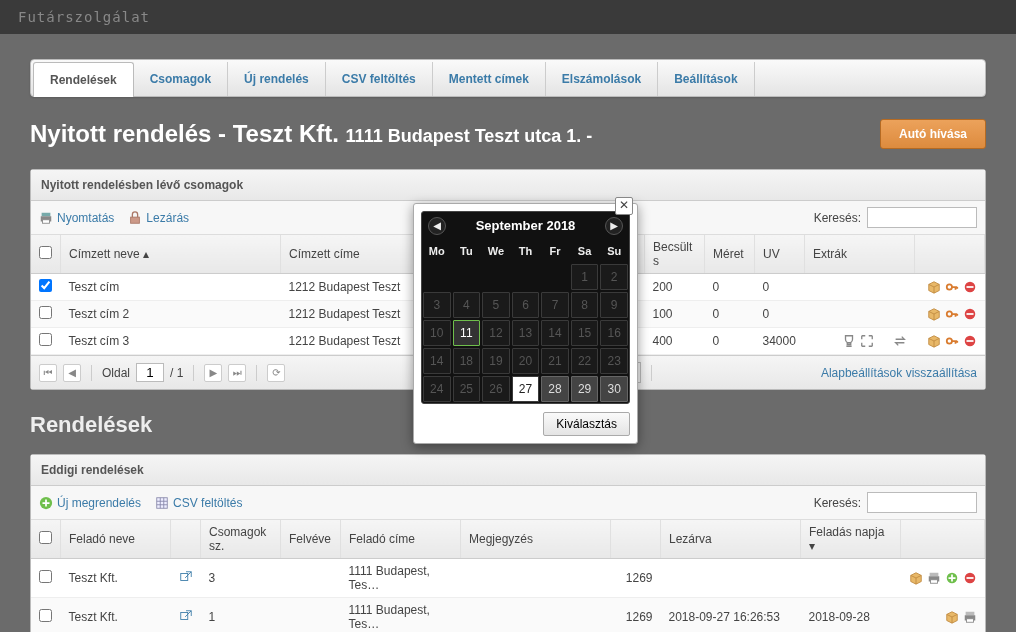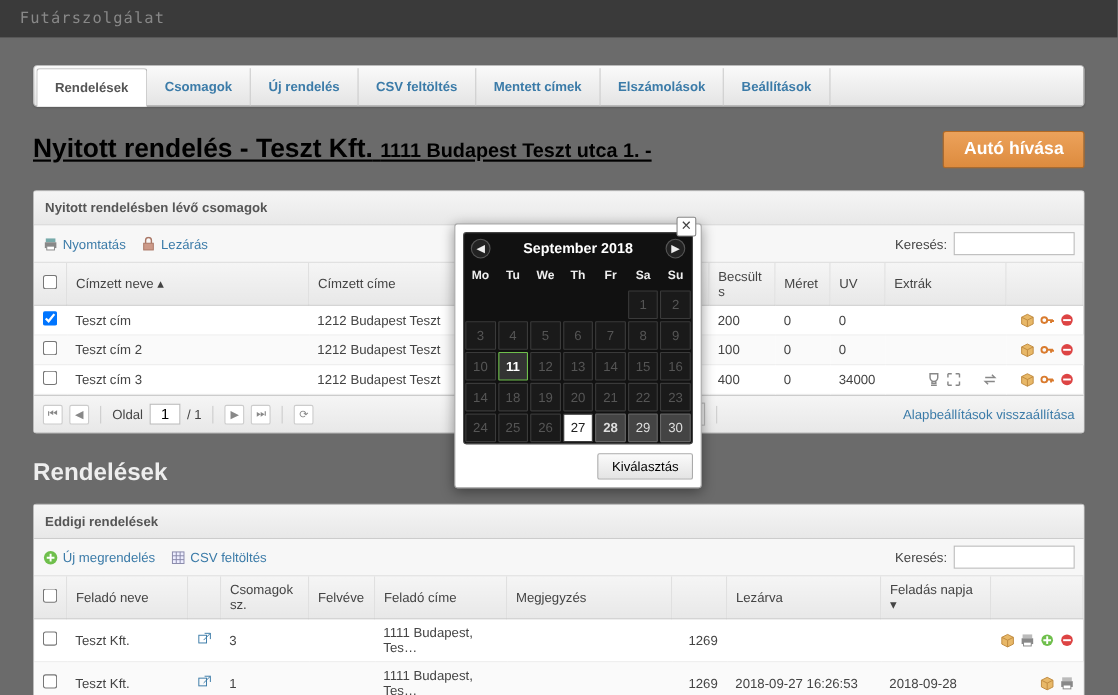--- a/index.html
+++ b/index.html
@@ -8,23 +8,23 @@
 .topbar { background: #3a3a3a; height: 34px; display: flex; align-items: center; padding: 16px 18px; }
 .brand { color: #888; font-size: 14px; letter-spacing: 1px; font-family: monospace; }
 
 .page { padding: 25px 30px; }
 
 .tabs { background: linear-gradient(#fafafa,#e4e4e4); border: 1px solid #bbb; border-radius: 4px; display: flex; padding: 2px 2px 0 2px; margin-bottom: 22px; box-shadow: 0 1px 2px rgba(0,0,0,0.15); }
 .tab { padding: 10px 16px; color: #3b7ba8; font-weight: bold; cursor: pointer; border-right: 1px solid #ccc; font-size: 12px; }
 .tab.active { background: #fff; color: #555; border-radius: 3px 3px 0 0; border: 1px solid #bbb; border-bottom: none; margin-bottom: -1px; }
 
 .titlebar { display: flex; align-items: center; margin-bottom: 20px; }
-.titlebar h2 { color: #000000; font-size: 24px; font-weight: bold; text-decoration: underline; }
+.titlebar h2 { color: #ffffff; font-size: 24px; font-weight: bold; }
 .titlebar h2 .sub { font-size: 18px; }
-.btn-car { margin-left: auto; background: linear-gradient(#eca25b,#dd8b3e); color: #fff; border: 1px solid #b56a22; padding: 7px 18px; border-radius: 3px; font-weight: bold; font-size: 16px; cursor: pointer; }
+.btn-car { margin-left: auto; background: linear-gradient(#eca25b,#dd8b3e); color: #fff; border: 1px solid #b56a22; padding: 7px 18px; border-radius: 3px; font-weight: bold; font-size: 12px; cursor: pointer; }
 
 .panel { background: #fff; border: 1px solid #bbb; border-radius: 3px; margin-bottom: 22px; }
 .panel-head { background: linear-gradient(#f5f5f5,#e8e8e8); border-bottom: 1px solid #ccc; padding: 8px 10px; font-weight: bold; color: #555; }
 .toolbar { display: flex; align-items: center; padding: 6px 8px; border-bottom: 1px solid #ddd; background: #f7f7f7; }
 .toolbar .tbtn { display: flex; align-items: center; gap: 4px; color: #3b7ba8; margin-right: 14px; cursor: pointer; }
 .toolbar .right { margin-left: auto; display: flex; align-items: center; gap: 6px; }
 .toolbar input[type=text] { border: 1px solid #bbb; padding: 2px 4px; width: 110px; }
 .icon { display: inline-block; width: 14px; height: 14px; vertical-align: middle; }
 
 table.grid { width: 100%; border-collapse: collapse; }
@@ -54,21 +54,21 @@
 .dphead { display:flex; align-items:center; justify-content:center; position:relative; padding:6px 0; }
 .dphead .arr { position:absolute; width:18px; height:18px; border:1px solid #555; border-radius:9px; background:#222; color:#eee; display:flex; align-items:center; justify-content:center; font-size:10px; cursor:pointer; }
 .dphead .arr.l { left:6px; } .dphead .arr.r { right:6px; }
 .dptitle { color:#fff; font-weight:bold; font-size:13px; }
 .dptable { width:100%; border-collapse:collapse; }
 .dptable th { color:#eee; font-weight:bold; padding:6px 0; font-size:11px; text-align:center; }
 .dptable td { text-align:center; padding:0; }
 .dcell { display:block; margin:1px; padding:5px 0; background:#2b2b2b; border:1px solid #3a3a3a; color:#888; border-radius:1px; font-size:12px; cursor:pointer; }
 .dcell.dis { background:#1a1a1a; color:#555; }
 .dcell.today { background:#fff; color:#222; }
-.dcell.sel { border:1px solid #6fbf4c; background:#333; color:#fff;font-weight:bold; }
+.dcell.sel { border:1px solid #6fbf4c; background:#333; color:#fff; }
 .dcell.fut { background:#444; color:#ddd; border:1px solid #666; }
 .dpfoot { text-align:right; margin-top:8px; }
 .dpfoot button { background:linear-gradient(#fafafa,#e4e4e4); border:1px solid #aaa; border-radius:2px; padding:4px 12px; cursor:pointer; font-size:12px; }
 </style>
 </head>
 <body>
 
 <div class="topbar">
   <span class="brand">Futárszolgálat</span>
 </div>

